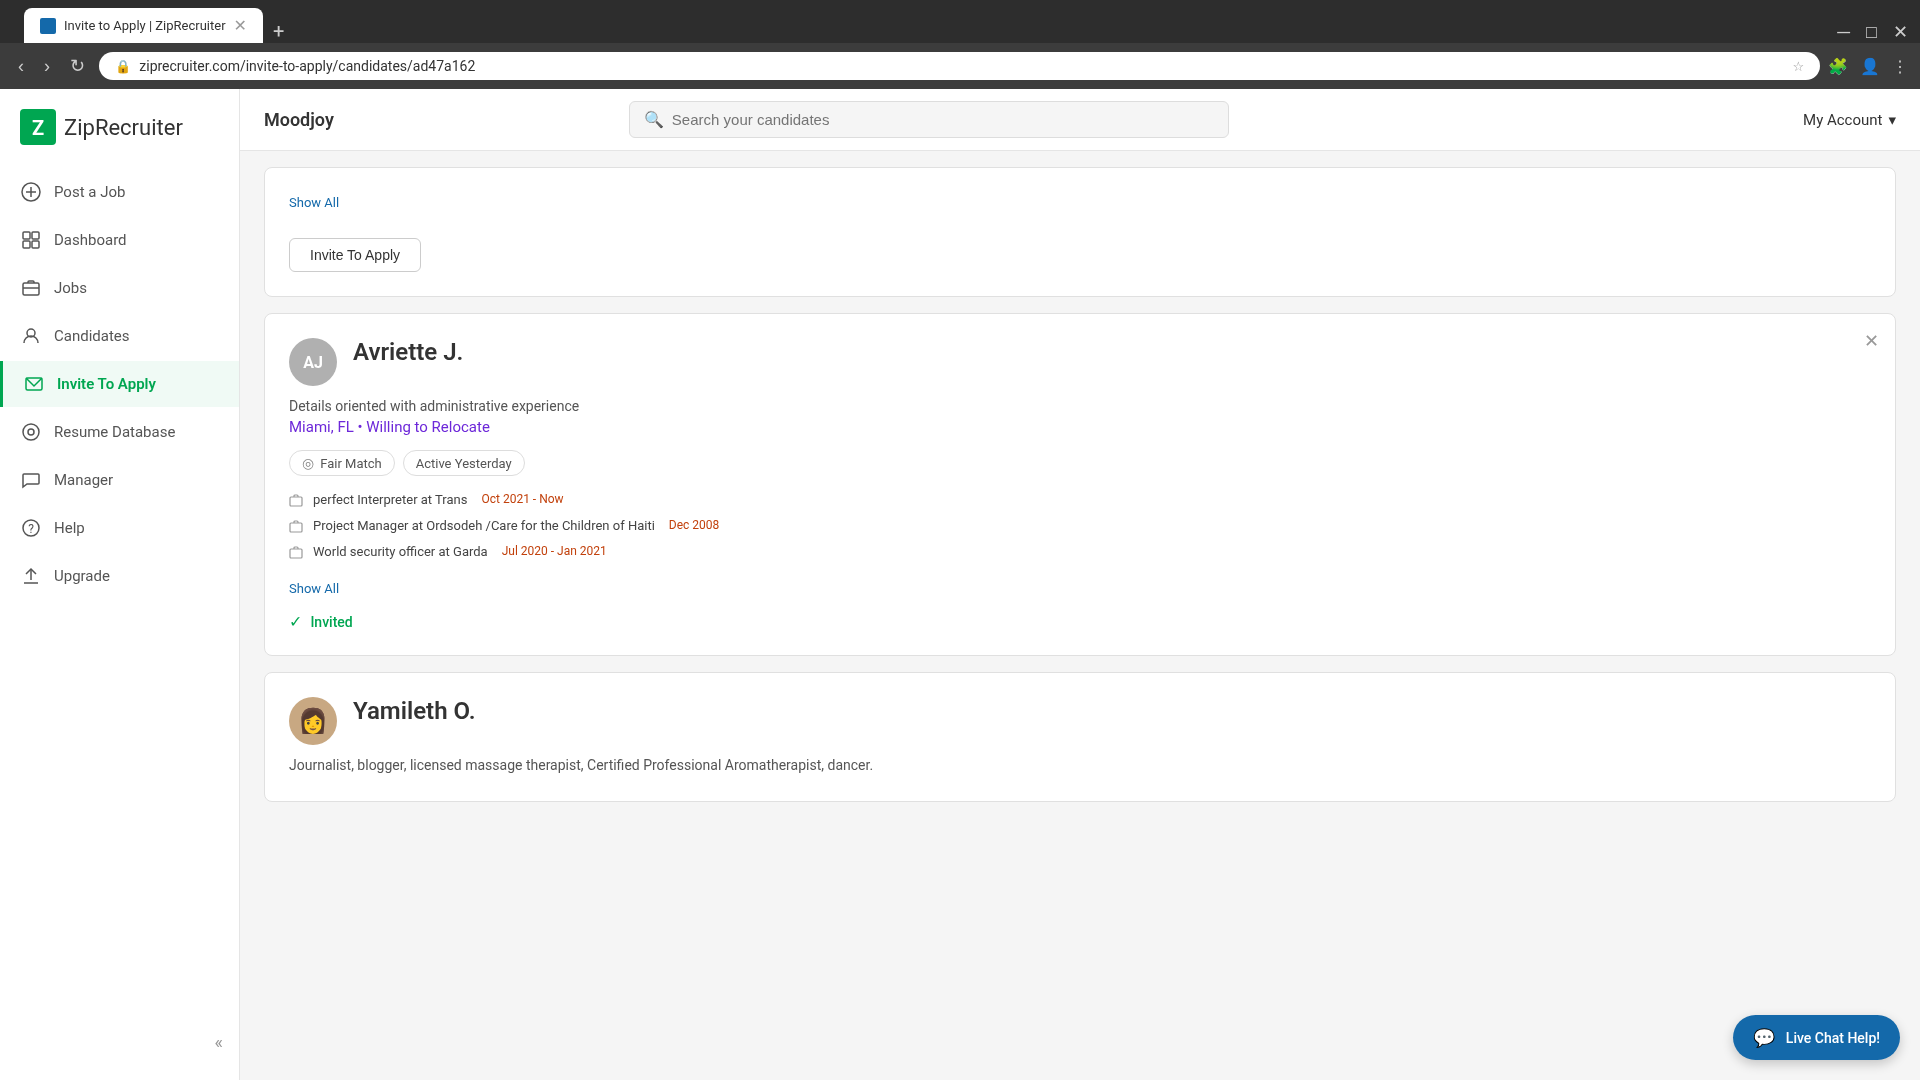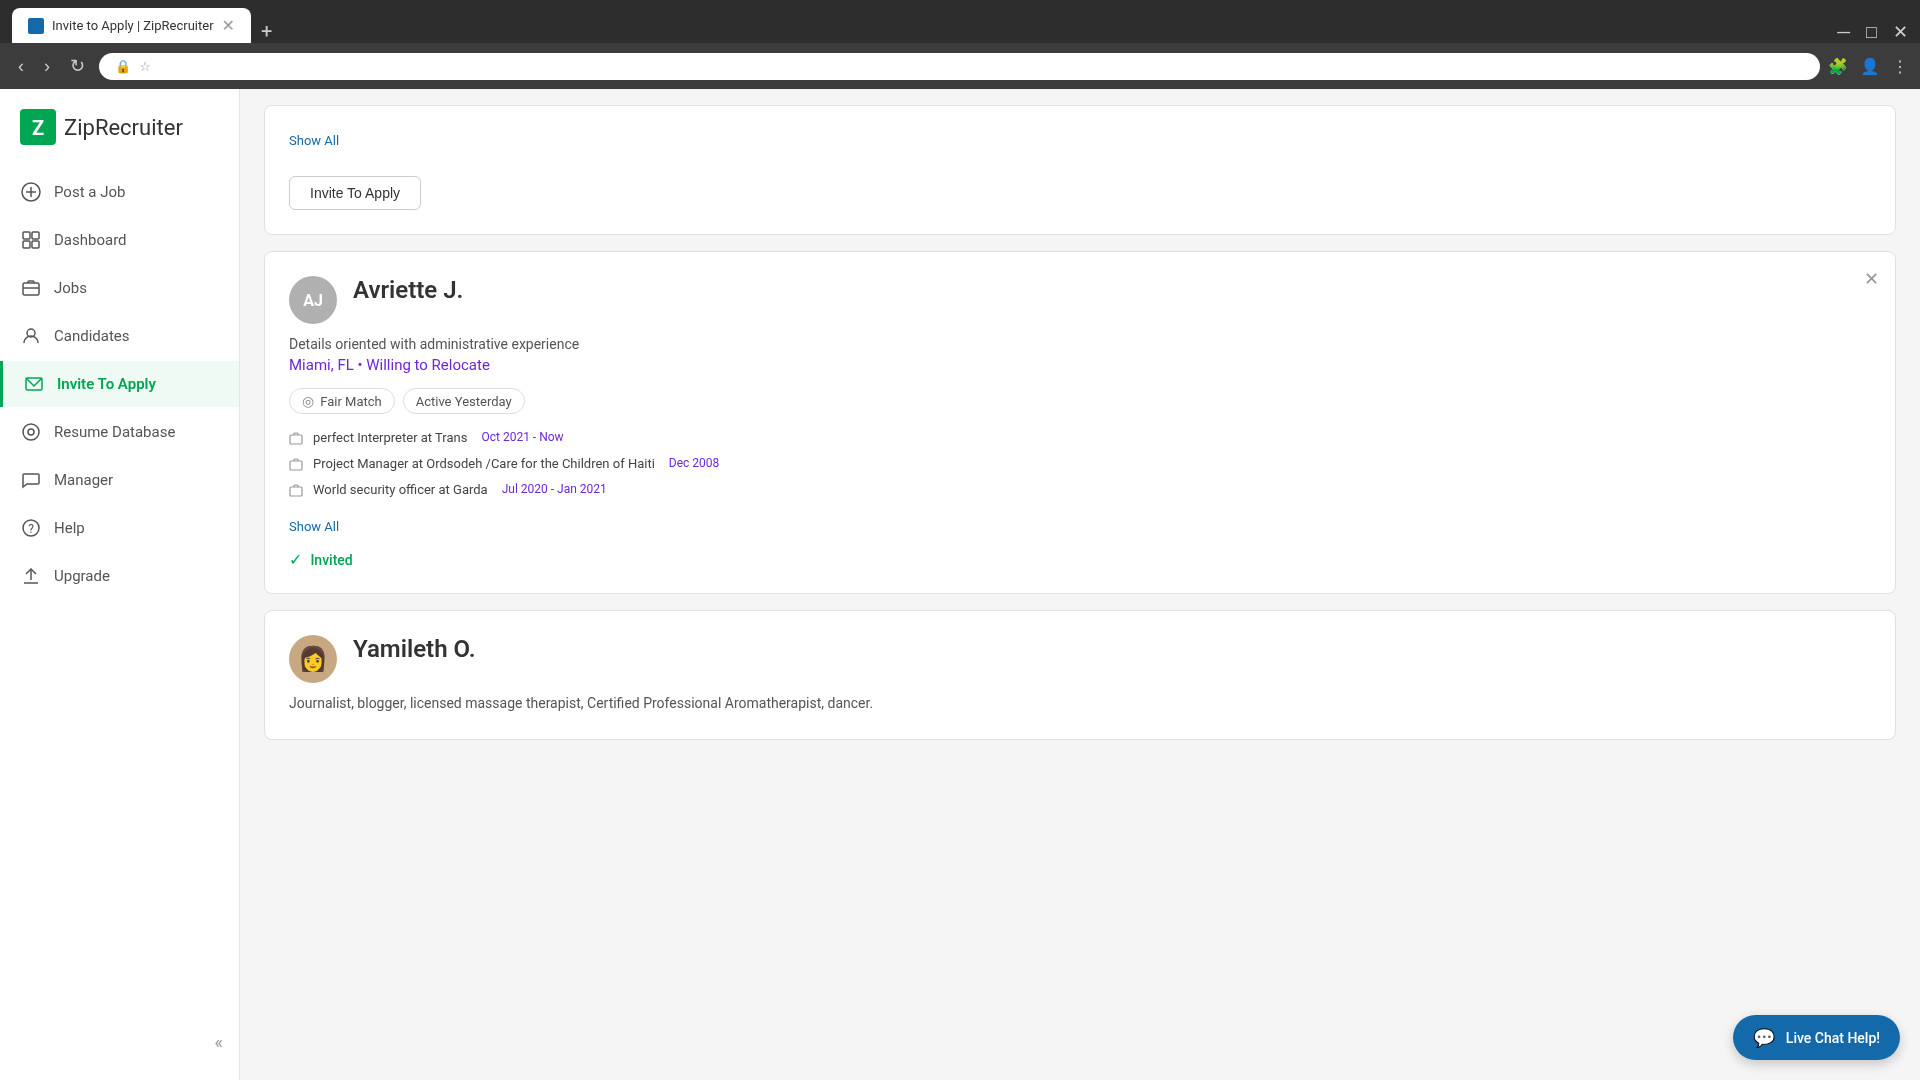--- a/index.html
+++ b/index.html
@@ -1,21 +1,21 @@
 <!DOCTYPE html>
 <html><head>
   <meta charset="utf-8">
   <style>
     * { margin: 0; padding: 0; box-sizing: border-box; }
     body { font-family: -apple-system, BlinkMacSystemFont, 'Segoe UI', Roboto, sans-serif; background: #f5f5f5; display: flex; flex-direction: column; height: 1080px; overflow: hidden; }
 
     
     .browser-chrome { background: #2d2d2d; padding: 8px 12px 0; }
     .tab-bar { display: flex; align-items: flex-end; gap: 2px; }
-    .tab { background: #3c3c3c; color: #ccc; padding: 8px 16px; border-radius: 8px 8px 0 0; display: flex; align-items: center; gap: 8px; font-size: 13px; min-width: 200px; }
+    .tab { background: #3c3c3c; color: #ccc; padding: 8px 16px; border-radius: 8px 8px 0 0; display: flex; align-items: center; gap: 8px; font-size: 13px; min-width: 200px; margin-left: 12px; }
     .tab.active { background: #fff; color: #333; }
     .tab-favicon { width: 16px; height: 16px; background: #1469aa; border-radius: 2px; display: inline-block; }
     .tab-close { color: #999; cursor: pointer; font-size: 16px; margin-left: auto; }
     .tab-add { color: #ccc; font-size: 20px; padding: 0 8px; cursor: pointer; }
     .tab-window-controls { margin-left: auto; display: flex; gap: 16px; color: #ccc; font-size: 18px; }
 
     .browser-toolbar { background: #3c3c3c; padding: 8px 12px; display: flex; align-items: center; gap: 8px; }
     .nav-btn { background: none; border: none; color: #ccc; font-size: 18px; cursor: pointer; padding: 4px 6px; }
     .nav-btn:disabled { color: #666; }
     .address-bar { flex: 1; background: #fff; border-radius: 20px; padding: 6px 16px; font-size: 14px; color: #333; display: flex; align-items: center; gap: 8px; }
@@ -62,21 +62,21 @@
     .candidate-tagline { color: #555; font-size: 14px; margin-bottom: 4px; }
     .candidate-location { color: #6d28d9; font-size: 15px; margin-bottom: 14px; }
 
     .badges { display: flex; gap: 8px; margin-bottom: 16px; flex-wrap: wrap; }
     .badge { display: flex; align-items: center; gap: 6px; border: 1px solid #ddd; border-radius: 20px; padding: 4px 12px; font-size: 13px; color: #555; background: #fff; }
     .badge-icon { font-size: 14px; color: #888; }
 
     .work-history { margin-bottom: 16px; }
     .work-item { display: flex; align-items: flex-start; gap: 10px; margin-bottom: 8px; font-size: 13px; color: #444; }
     .work-icon { color: #999; font-size: 14px; margin-top: 1px; }
-    .work-date { color: #6d28d9; font-size: 12px; margin-left: 4px; }
+    .work-date { color: #c2410c; font-size: 12px; margin-left: 4px; }
 
     .show-all { color: #1469aa; font-size: 13px; cursor: pointer; text-decoration: none; display: inline-block; margin-bottom: 16px; }
 
     .invite-btn { background: #fff; border: 1px solid #ccc; color: #333; padding: 8px 20px; border-radius: 6px; font-size: 14px; cursor: pointer; }
 
     .invited-status { display: flex; align-items: center; gap: 8px; color: #00a651; font-size: 14px; font-weight: 500; }
     .check-icon { color: #00a651; font-size: 16px; }
 
     
     .live-chat { position: fixed; bottom: 20px; right: 20px; background: #1469aa; color: #fff; border-radius: 30px; padding: 12px 20px; display: flex; align-items: center; gap: 10px; cursor: pointer; font-size: 14px; font-weight: 500; box-shadow: 0 4px 12px rgba(0,0,0,0.2); }
@@ -105,20 +105,21 @@
     </div>
   </div>
 </div>
 
 <div class="browser-toolbar">
   <button class="nav-btn">‹</button>
   <button class="nav-btn">›</button>
   <button class="nav-btn">↻</button>
   <div class="address-bar">
     <span style="color:#999;font-size:13px;">🔒</span>
+    <span class="address-bar-url">ziprecruiter.com/invite-to-apply/candidates/ad47a162</span>
     <span style="color:#999;font-size:13px;">☆</span>
   </div>
   <div class="browser-actions">
     <span style="cursor:pointer;">🧩</span>
     <span style="cursor:pointer;">👤</span>
     <span style="cursor:pointer;">⋮</span>
   </div>
 </div>
 
 <div class="app">
@@ -218,20 +219,31 @@
         <span>Upgrade</span>
       </a>
     </nav>
     <div style="margin-top:auto;">
       <div class="sidebar-collapse">«</div>
     </div>
   </aside>
 
   <main class="main-content">
 
+    <div class="top-bar">
+      <span class="job-title">Moodjoy</span>
+      <div class="search-bar">
+        <span class="search-icon">🔍</span>
+        <input class="search-input" type="text" placeholder="Search your candidates" style="">
+      </div>
+      <div class="my-account">
+        <span>My Account</span>
+        <span>▾</span>
+      </div>
+    </div>
 
     <div class="candidates-scroll">
 
       <div class="candidate-card" style="margin-top:16px;">
         <a class="show-all">Show All</a>
         <div style="margin-top:12px;">
           <button class="invite-btn">Invite To Apply</button>
         </div>
       </div>
 

